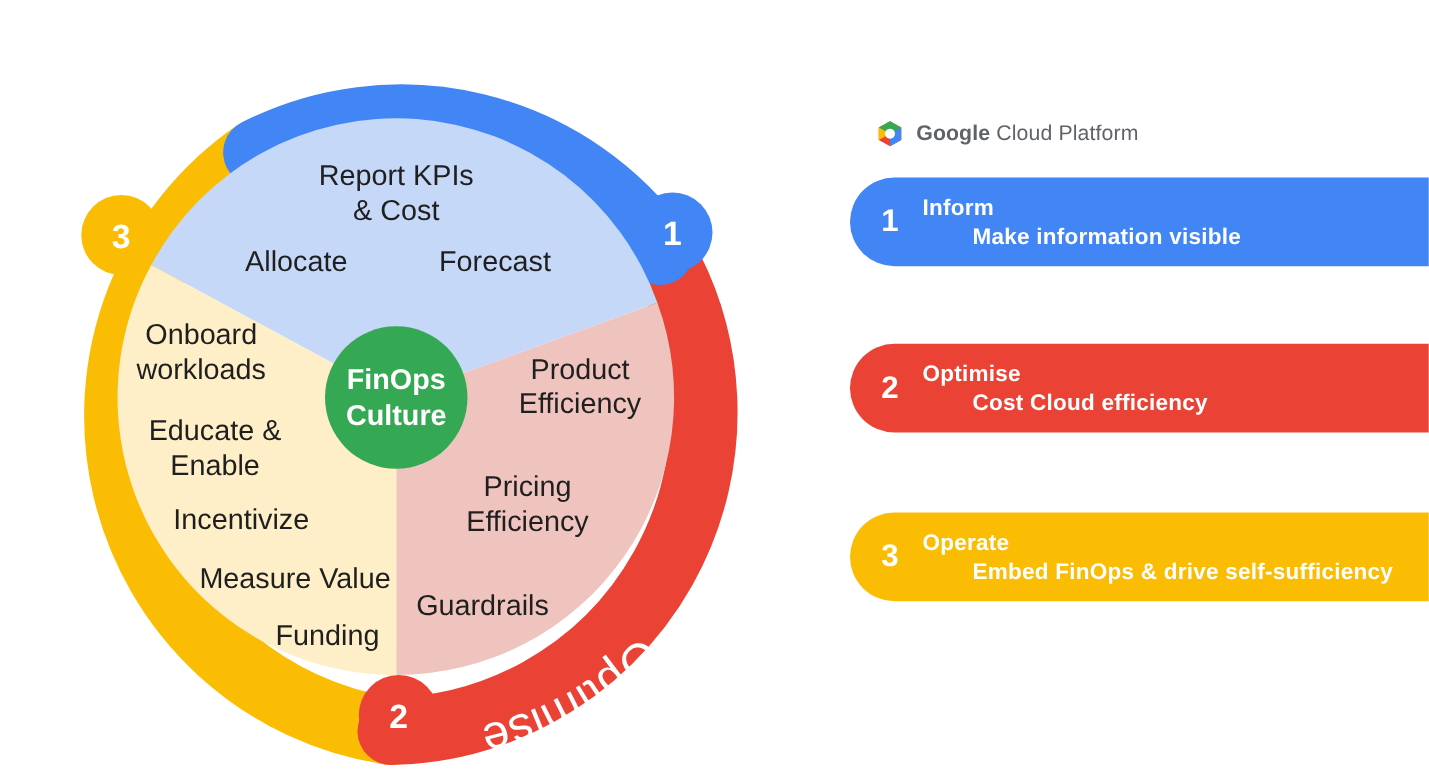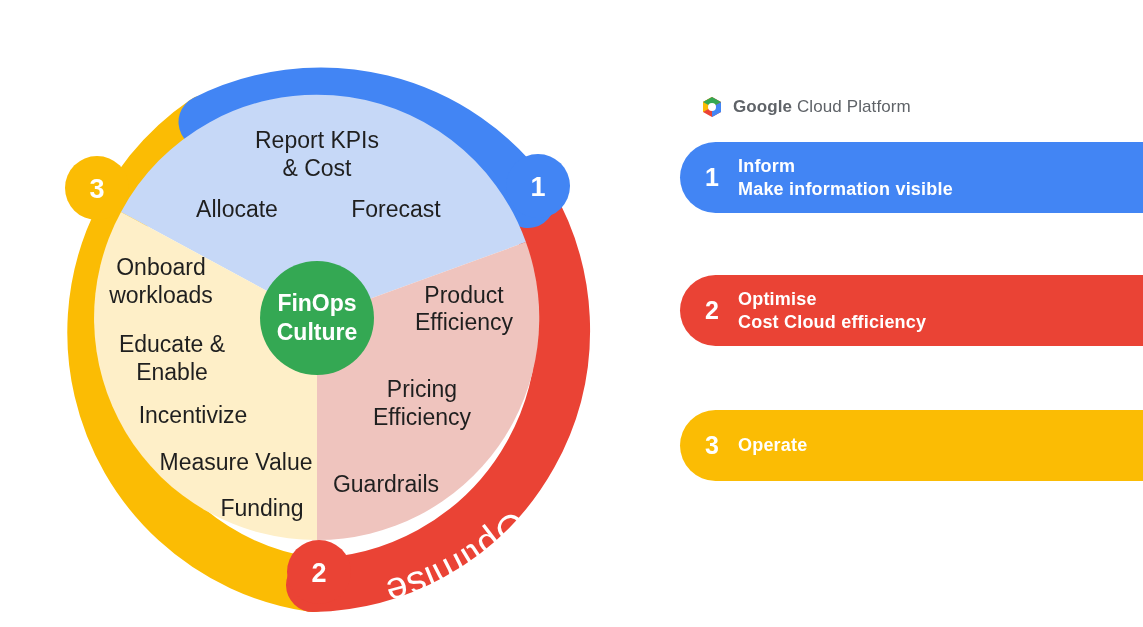--- a/index.html
+++ b/index.html
@@ -70,21 +70,21 @@
     font-family:"Liberation Sans", sans-serif;
     padding-left:6px;box-sizing:border-box;
   }
   .card .txt{display:flex;flex-direction:column;justify-content:center;gap:2px;}
   .card .t1{
     color:#ffffff;font-size:18px;font-weight:700;line-height:21px;
     font-family:"Liberation Sans", sans-serif;letter-spacing:0.2px;
   }
   .card .t2{
     color:#ffffff;font-size:18px;font-weight:700;line-height:21px;
-    font-family:"Liberation Sans", sans-serif;letter-spacing:0.2px;white-space:nowrap;
+    font-family:"Liberation Sans", sans-serif;letter-spacing:0.2px;white-space:nowrap;margin-left:40px;
   }
   #card-1{top:142px;}
   #card-2{top:275px;}
   #card-3{top:410px;}
 </style>
 </head>
 <body>
 
 <div id="root">
 
@@ -193,17 +193,18 @@
       <div class="txt">
         <div class="t1">Optimise</div>
         <div class="t2">Cost Cloud efficiency</div>
       </div>
     </div>
 
     <div class="card" id="card-3" style="background:#FBBC04;">
       <div class="num">3</div>
       <div class="txt">
         <div class="t1">Operate</div>
+        <div class="t2">Embed FinOps &amp; drive self-sufficiency</div>
       </div>
     </div>
 
   </div>
 </div>
 
 </body></html>

